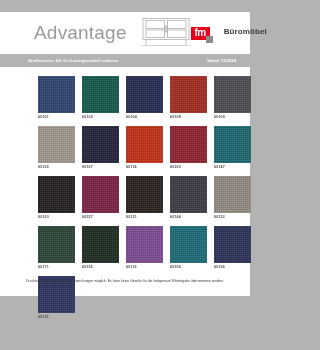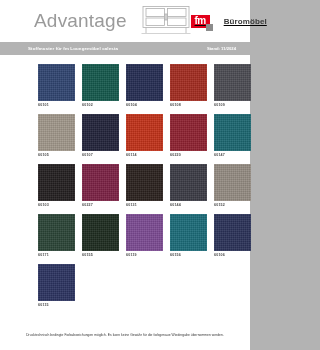--- a/index.html
+++ b/index.html
@@ -3,21 +3,21 @@
 <meta charset="utf-8">
 <style>
   html,body{margin:0;padding:0;}
   body{
     width:250px;height:350px;
     background:#b3b3b3;
     font-family:"Liberation Sans", sans-serif;
     overflow:hidden;
   }
   .page{
-    position:absolute;left:0;top:0;width:250px;height:350px;
+    position:absolute;left:0;top:12px;width:250px;height:284px;
     background:#ffffff;
     box-sizing:border-box;
   }
   
   .header{
     position:relative;
     height:42px;
     display:flex;
     align-items:center;
     padding:0 8px 0 18px;
@@ -32,24 +32,23 @@
     white-space:nowrap;
   }
   .sofa-icon{
     margin-left:14px;
     margin-top:1px;
     flex:0 0 auto;
   }
   .logo{
     margin-left:auto;
     display:flex;
-    align-items:center;
+    align-items:flex-start;
     gap:3px;
     padding-right:8px;
-    text-decoration:underline;
   }
   .logo-mark{
     position:relative;
     width:19px;height:13px;
     background:#e2001a;
     display:flex;align-items:center;justify-content:center;
   }
   .logo-mark .fm{
     font-size:10px;font-weight:700;color:#ffffff;
     line-height:1;letter-spacing:-0.5px;

